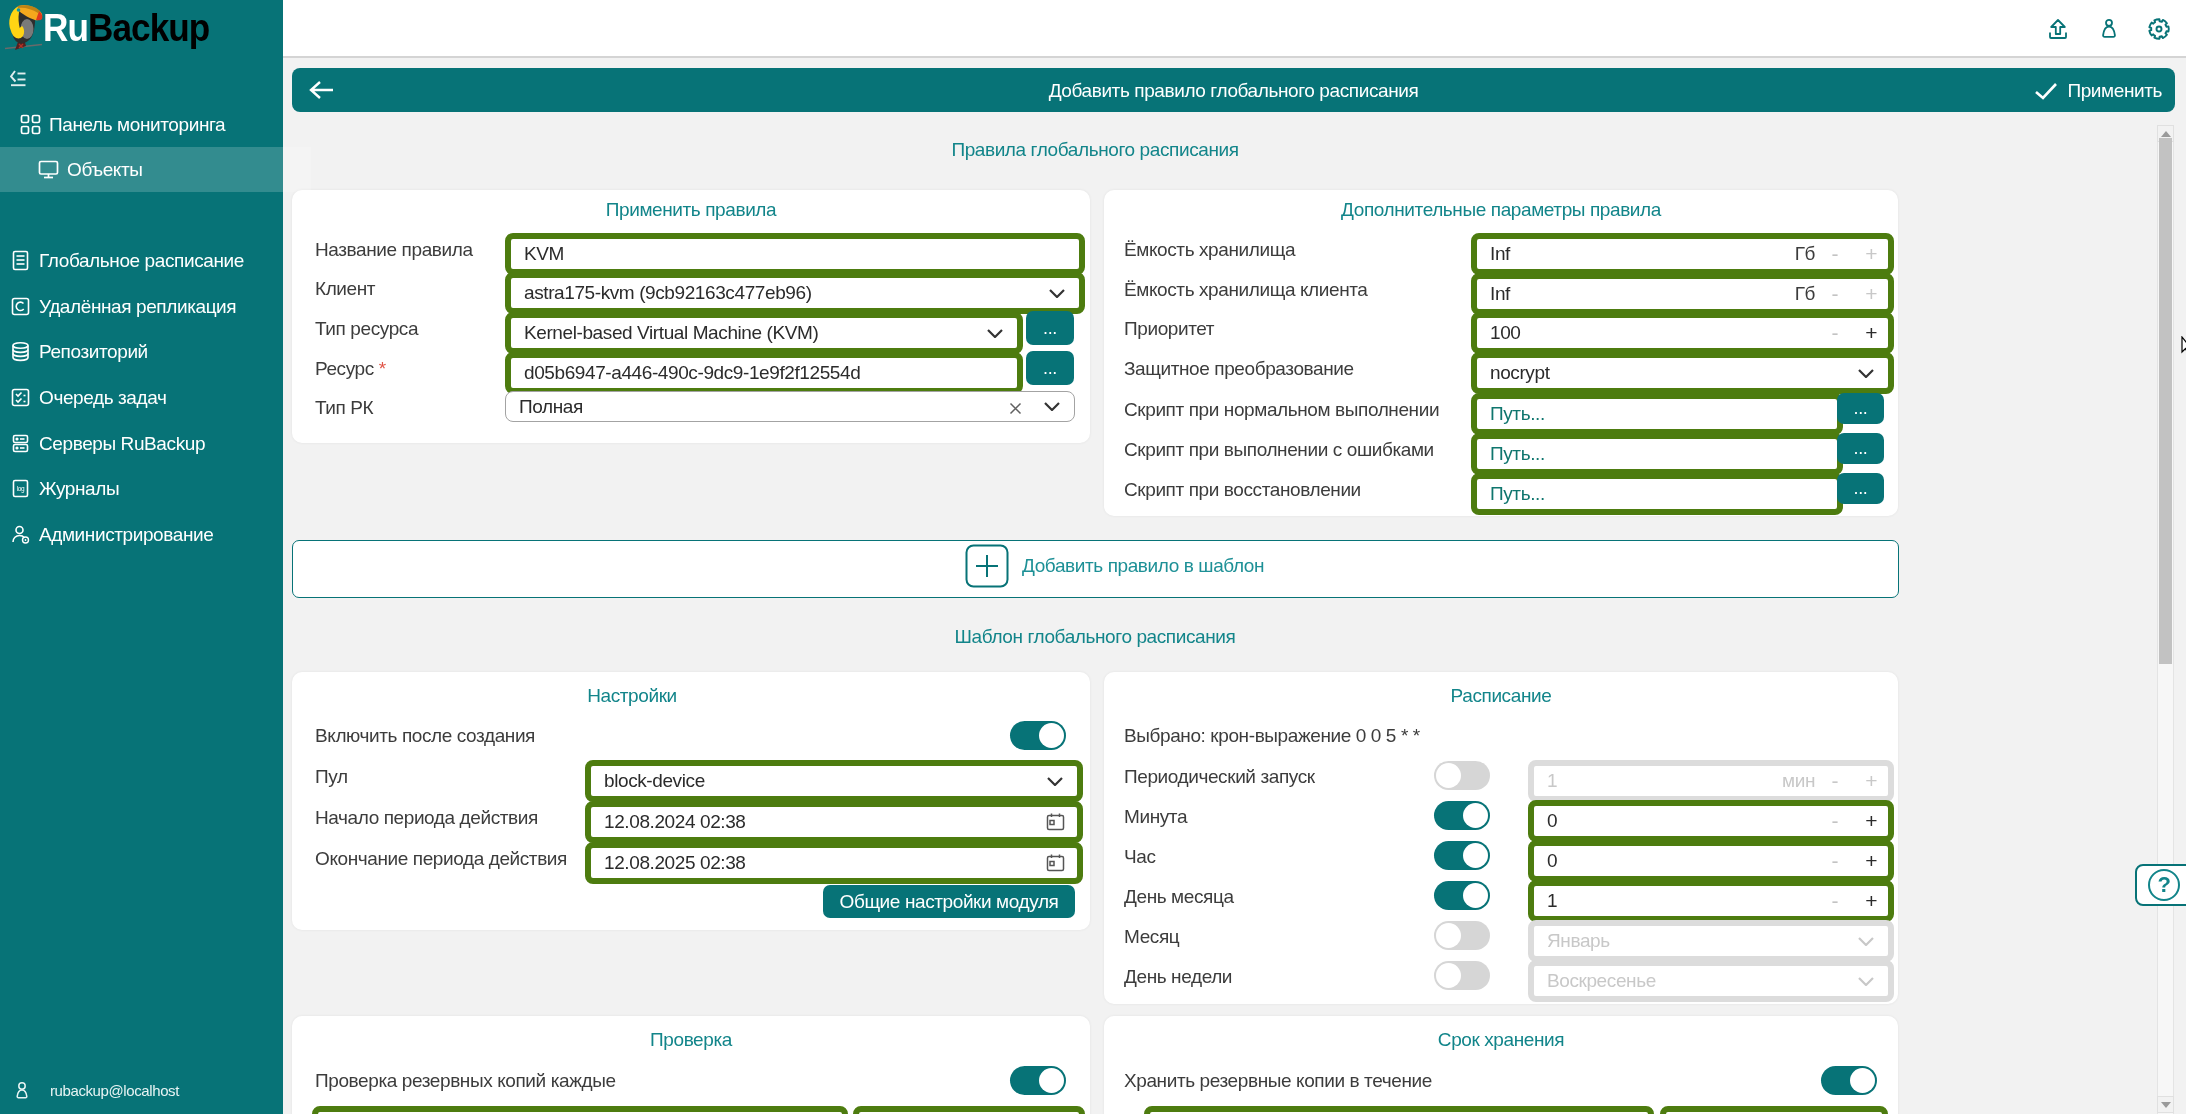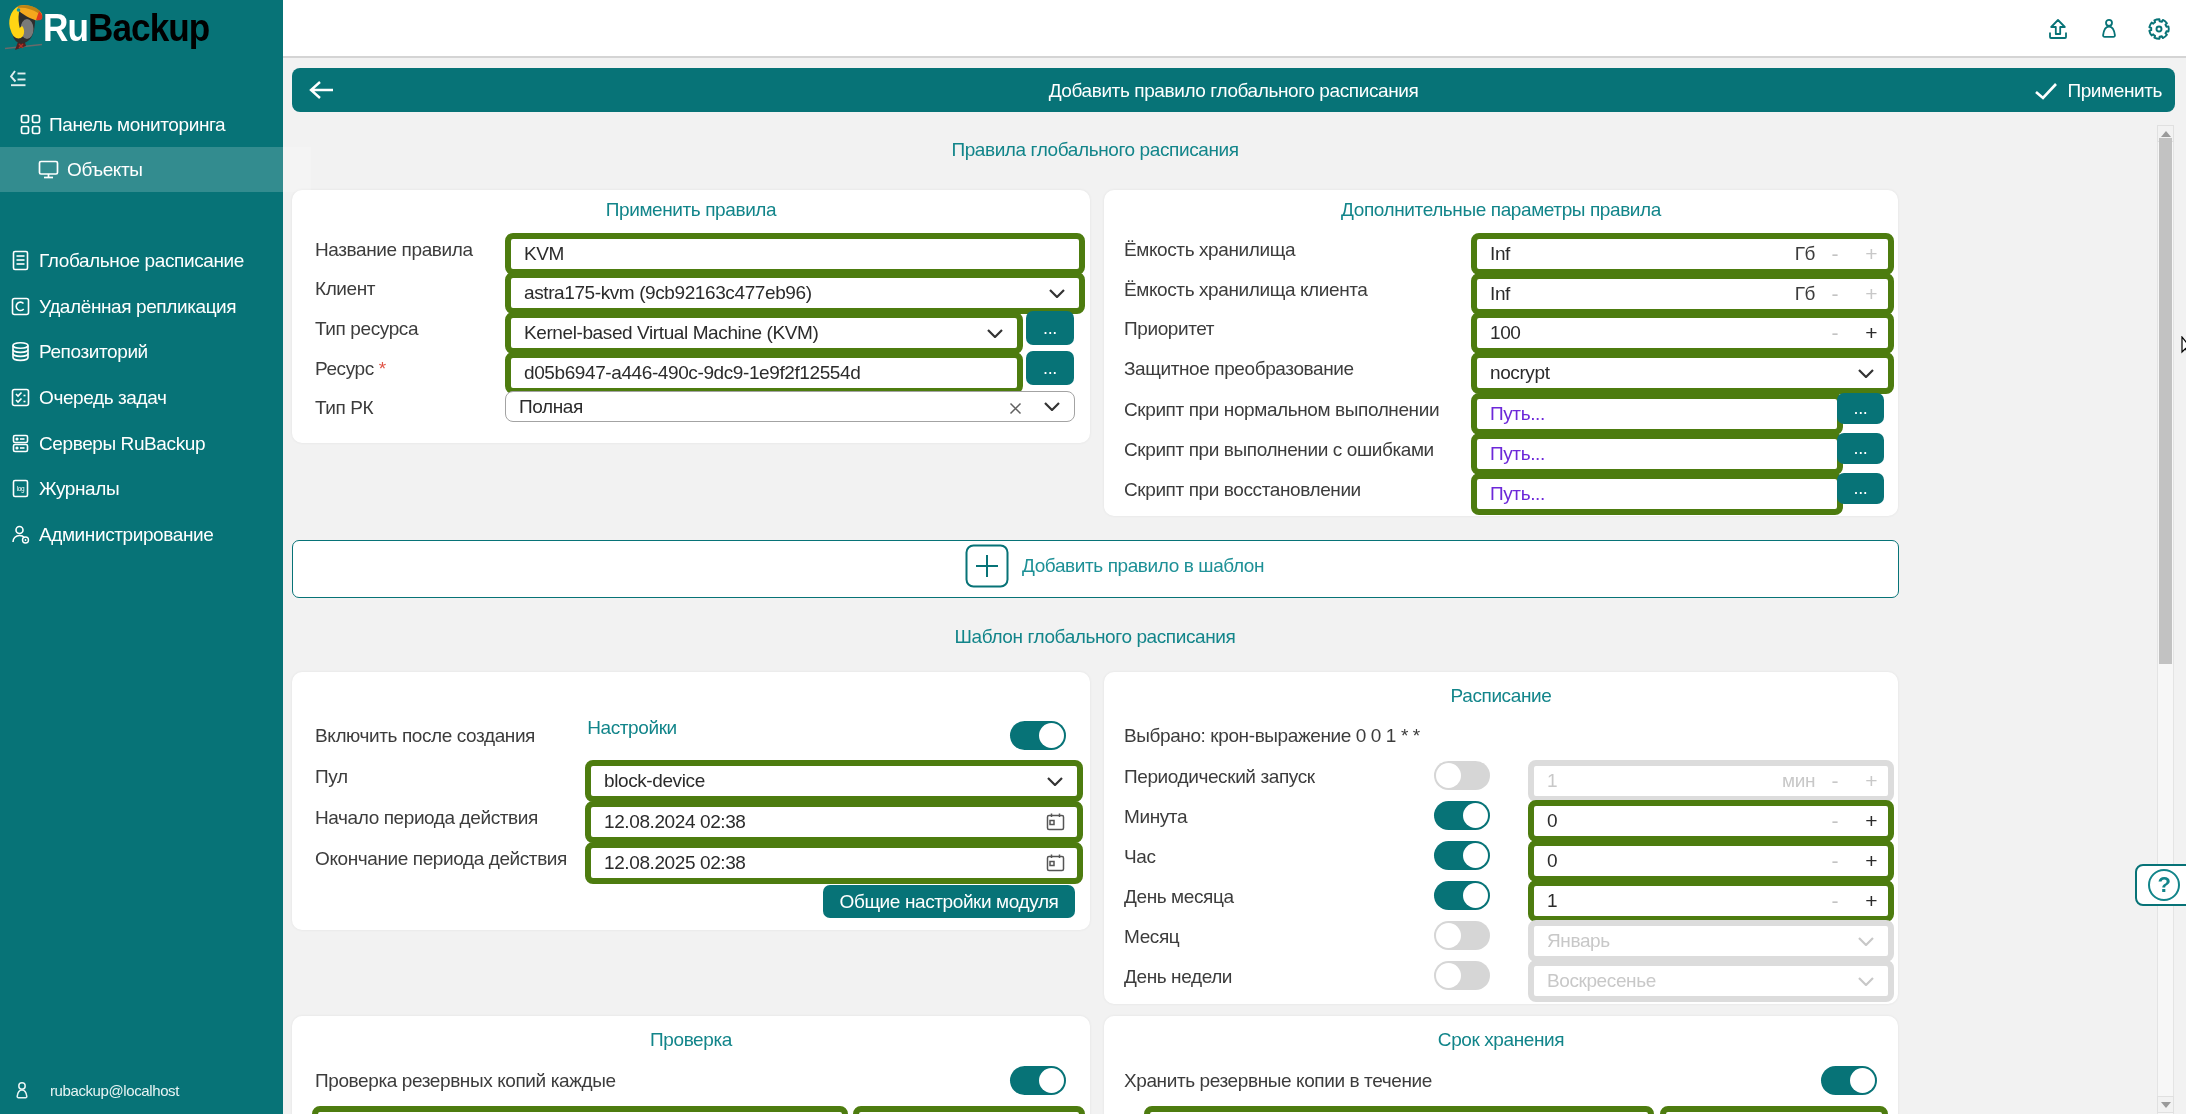--- a/index.html
+++ b/index.html
@@ -18,21 +18,21 @@
 
 .card{position:absolute;background:#fff;border-radius:10px;box-shadow:0 0 3px rgba(0,0,0,0.07);}
 .ctitle{position:absolute;left:0;right:0;text-align:center;font-size:19px;color:#12858a;}
 .sect{position:absolute;text-align:center;font-size:19px;color:#12858a;}
 .lbl{position:absolute;font-size:19px;color:#3c3c3c;white-space:nowrap;}
 .inp{position:absolute;height:30px;border:6px solid #4d7c0f;border-radius:8px;background:#fff;
  display:flex;align-items:center;font-size:19px;color:#2b2b2b;}
 .inp .val{margin-left:13px;white-space:nowrap;}
 .inp.dis{border-color:#dcdcdc;}
 .inp.dis .val{color:#c8c8c8;}
-.ph{color:#6d28d9;}
+.ph{color:#0f766e;}
 .sfx{color:#3c3c3c;font-size:19px;}
 .sfx.dis{color:#c8c8c8;}
 .minus{color:#c3c3c3;font-size:21px;}
 .plus{color:#2b2b2b;font-size:21px;}
 .plus.dis,.minus.dis{color:#c8c8c8;}
 .chev{position:absolute;}
 .dots{position:absolute;background:#077377;border-radius:7px;color:#fff;font-size:18px;
  display:flex;align-items:center;justify-content:center;}
 .toggle{position:absolute;width:56px;height:29px;border-radius:15px;}
 .toggle .knob{position:absolute;top:2px;width:25px;height:25px;border-radius:50%;background:#fff;}
@@ -246,21 +246,21 @@
 
 <div style="position:absolute;left:292px;top:540px;width:1605px;height:56px;background:#fff;border:1px solid #077377;border-radius:7px;"></div>
 <svg style="position:absolute;left:965px;top:544px;" width="44" height="44" viewBox="0 0 44 44" fill="none" stroke="#077377" stroke-width="2">
   <rect x="1.5" y="1.5" width="41" height="41" rx="7"></rect>
     <path d="M22 11 V33 M11 22 H33"></path>
   </svg>
 <div style="position:absolute;left:1022px;top:555px;font-size:19px;color:#1d9096;">Добавить правило в шаблон</div>
 <div class="sect" style="left:292px;width:1606px;top:626px;">Шаблон глобального расписания</div>
 
 <div class="card" style="left:292px;top:672px;width:798px;height:258px;"></div>
-<div class="ctitle" style="left:292px;width:680px;top:685px;margin-top:32px;">Настройки</div>
+<div class="ctitle" style="left:292px;width:680px;top:685px;">Настройки</div>
 <div class="lbl" style="left:315px;top:725px;">Включить после создания</div>
 <div class="toggle on" style="left:1010px;top:721px;">
     <div class="knob"></div>
   </div>
 <div class="lbl" style="left:315px;top:766px;">Пул</div>
 <div class="inp" style="left:585px;top:760px;width:486px;">
     <span class="val">block-device</span>
   <svg class="chev" style="right:14px;top:11px;" width="16" height="9" viewBox="0 0 16 9" fill="none" stroke="#333" stroke-width="2.2">
       <path d="M1 1 L8 8 L15 1"></path>
     </svg>
@@ -282,21 +282,21 @@
    <rect x="2.5" y="3.5" width="16" height="14" rx="1.5"></rect>
       <line x1="6.5" y1="1.5" x2="6.5" y2="5"></line>
       <line x1="14.5" y1="1.5" x2="14.5" y2="5"></line>
    <rect x="5" y="8.5" width="4" height="4"></rect>
     </svg>
   </div>
 <div class="tealbtn" style="left:823px;top:885px;width:252px;height:33px;">Общие настройки модуля</div>
 
 <div class="card" style="left:1104px;top:672px;width:794px;height:332px;"></div>
 <div class="ctitle" style="left:1104px;width:794px;top:685px;">Расписание</div>
-<div class="lbl" style="left:1124px;top:725px;">Выбрано: крон-выражение 0 0 1 * *</div>
+<div class="lbl" style="left:1124px;top:725px;">Выбрано: крон-выражение 0 0 5 * *</div>
 <div class="lbl" style="left:1124px;top:766px;">Периодический запуск</div>
 <div class="toggle off" style="left:1434px;top:761px;">
     <div class="knob"></div>
   </div>
 <div class="inp dis" style="left:1528px;top:760px;width:354px;">
     <span class="val">1</span>
   <span class="sfx dis" style="position:absolute;right:73px;">мин</span>
   <span class="minus dis" style="position:absolute;right:50px;">-</span>
   <span class="plus dis" style="position:absolute;right:11px;">+</span>
   </div>

